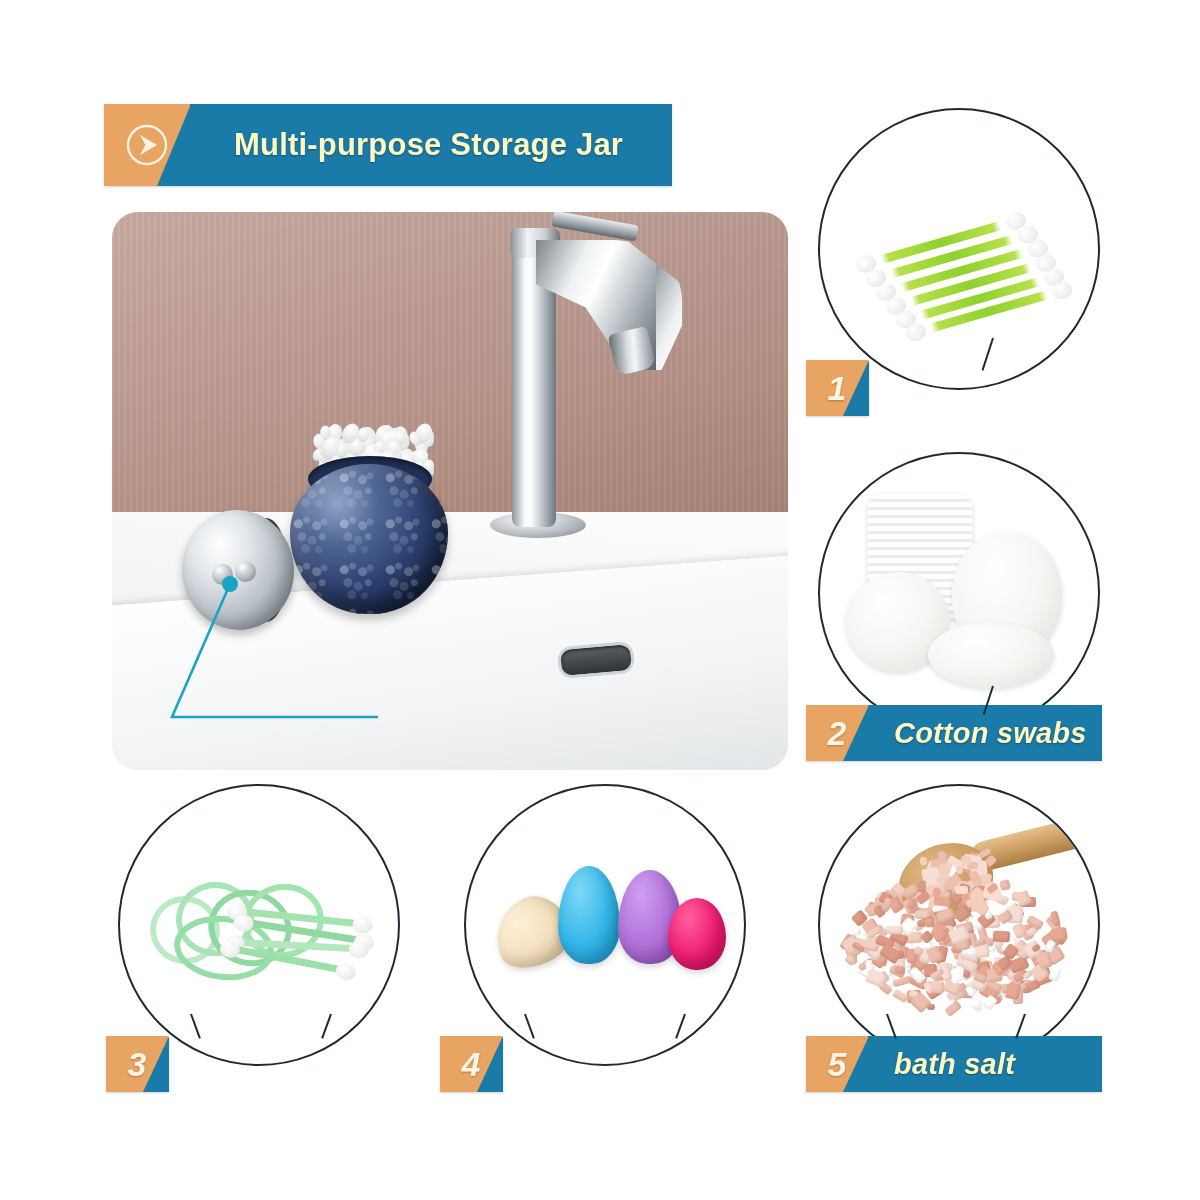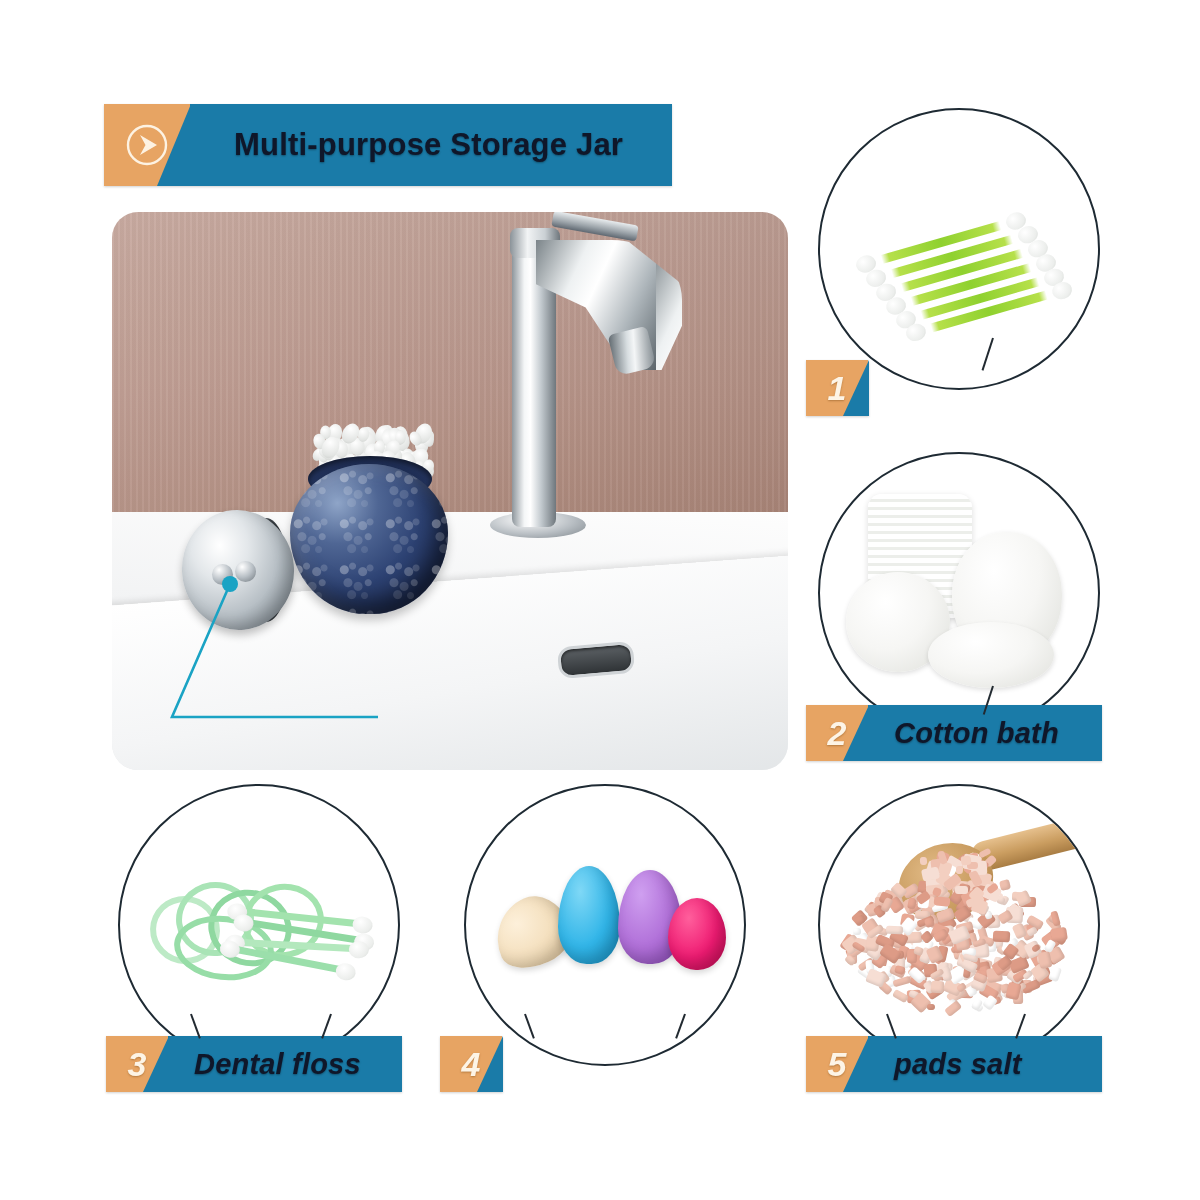--- a/index.html
+++ b/index.html
@@ -40,21 +40,21 @@
     border-style: solid;
   }
   .banner .bar {
     background: #1a7ba8;
     display: flex; align-items: center;
     flex: 1 1 auto;
     position: relative;
     z-index: 1;
   }
   .banner .bar-text {
-    color: #0f172a;
+    color: #fef9c3;
     white-space: nowrap;
     text-shadow: 0 1px 2px rgba(0,0,0,0.35);
     letter-spacing: .2px;
   }
 
   
   .arrow-circle { display:block; }
 
   
   .feature .badge { width: 86px; }
@@ -537,21 +537,21 @@
       <div class="pad" style="left:108px; top:168px; width:126px; height:66px;"></div>
     </div>
   </div>
   <div class="connector" style="left:992px; top:686px; height:30px; transform:rotate(18deg);"></div>
 
   <div class="banner numbered" id="lbl-2">
     <div class="badge">
       <span class="num">2</span>
     </div>
     <div class="bar">
-      <span class="bar-text">Cotton bath</span>
+      <span class="bar-text">Cotton swabs</span>
     </div>
   </div>
 
   <div class="circle" id="circ-3">
     <div class="inner">
       <div class="floss" style="left:30px; top:110px; width:58px; height:56px; border-color:#bdeac6; transform:rotate(12deg);"></div>
       <div class="floss" style="left:56px; top:96px;  width:66px; height:62px; border-color:#a9e4b6; transform:rotate(-8deg);"></div>
       <div class="floss" style="left:88px; top:104px; width:72px; height:64px; border-color:#8fd8a0; transform:rotate(16deg);"></div>
       <div class="floss" style="left:122px;top:98px;  width:70px; height:62px; border-color:#a3e3ae; transform:rotate(-12deg);"></div>
       <div class="floss" style="left:54px; top:130px; width:88px; height:52px; border-color:#97dda7; transform:rotate(6deg);"></div>
@@ -560,23 +560,20 @@
       <div class="swab-stick" style="left:118px; top:156px; width:118px; height:7px; background:#b3e8bd; transform:rotate(3deg);"></div>
       <div class="swab-stick" style="left:112px; top:170px; width:112px; height:7px; background:#9bdfab; transform:rotate(11deg);"></div>
     </div>
   </div>
   <div class="connector" style="left:190px; top:1014px; height:26px; transform:rotate(-20deg);"></div>
   <div class="connector" style="left:330px; top:1014px; height:26px; transform:rotate(20deg);"></div>
 
   <div class="banner numbered" id="lbl-3">
     <div class="badge">
       <span class="num">3</span>
-    </div>
-    <div class="bar">
-      <span class="bar-text">Dental floss</span>
     </div>
   </div>
 
   <div class="circle" id="circ-4">
     <div class="inner">
       <div class="sponge" style="left:28px;  top:112px; width:76px; height:68px;
            background:radial-gradient(ellipse at 36% 30%,#fdf0da,#f2dcb8 60%,#dbc095 100%);
            border-radius:58% 42% 46% 54% / 66% 60% 40% 34%; transform:rotate(-24deg);"></div>
       <div class="sponge" style="left:92px;  top:80px;  width:62px; height:98px;
            background:radial-gradient(ellipse at 36% 26%,#7fd8f6,#31b5e8 55%,#1590c4 100%);"></div>
@@ -910,17 +907,17 @@
     </div>
   </div>
   <div class="connector" style="left:886px; top:1014px; height:26px; transform:rotate(-20deg);"></div>
   <div class="connector" style="left:1024px; top:1014px; height:26px; transform:rotate(20deg);"></div>
 
   <div class="banner numbered" id="lbl-5">
     <div class="badge">
       <span class="num">5</span>
     </div>
     <div class="bar">
-      <span class="bar-text">pads salt</span>
+      <span class="bar-text">bath salt</span>
     </div>
   </div>
 
 </div>
 
 </body></html>

